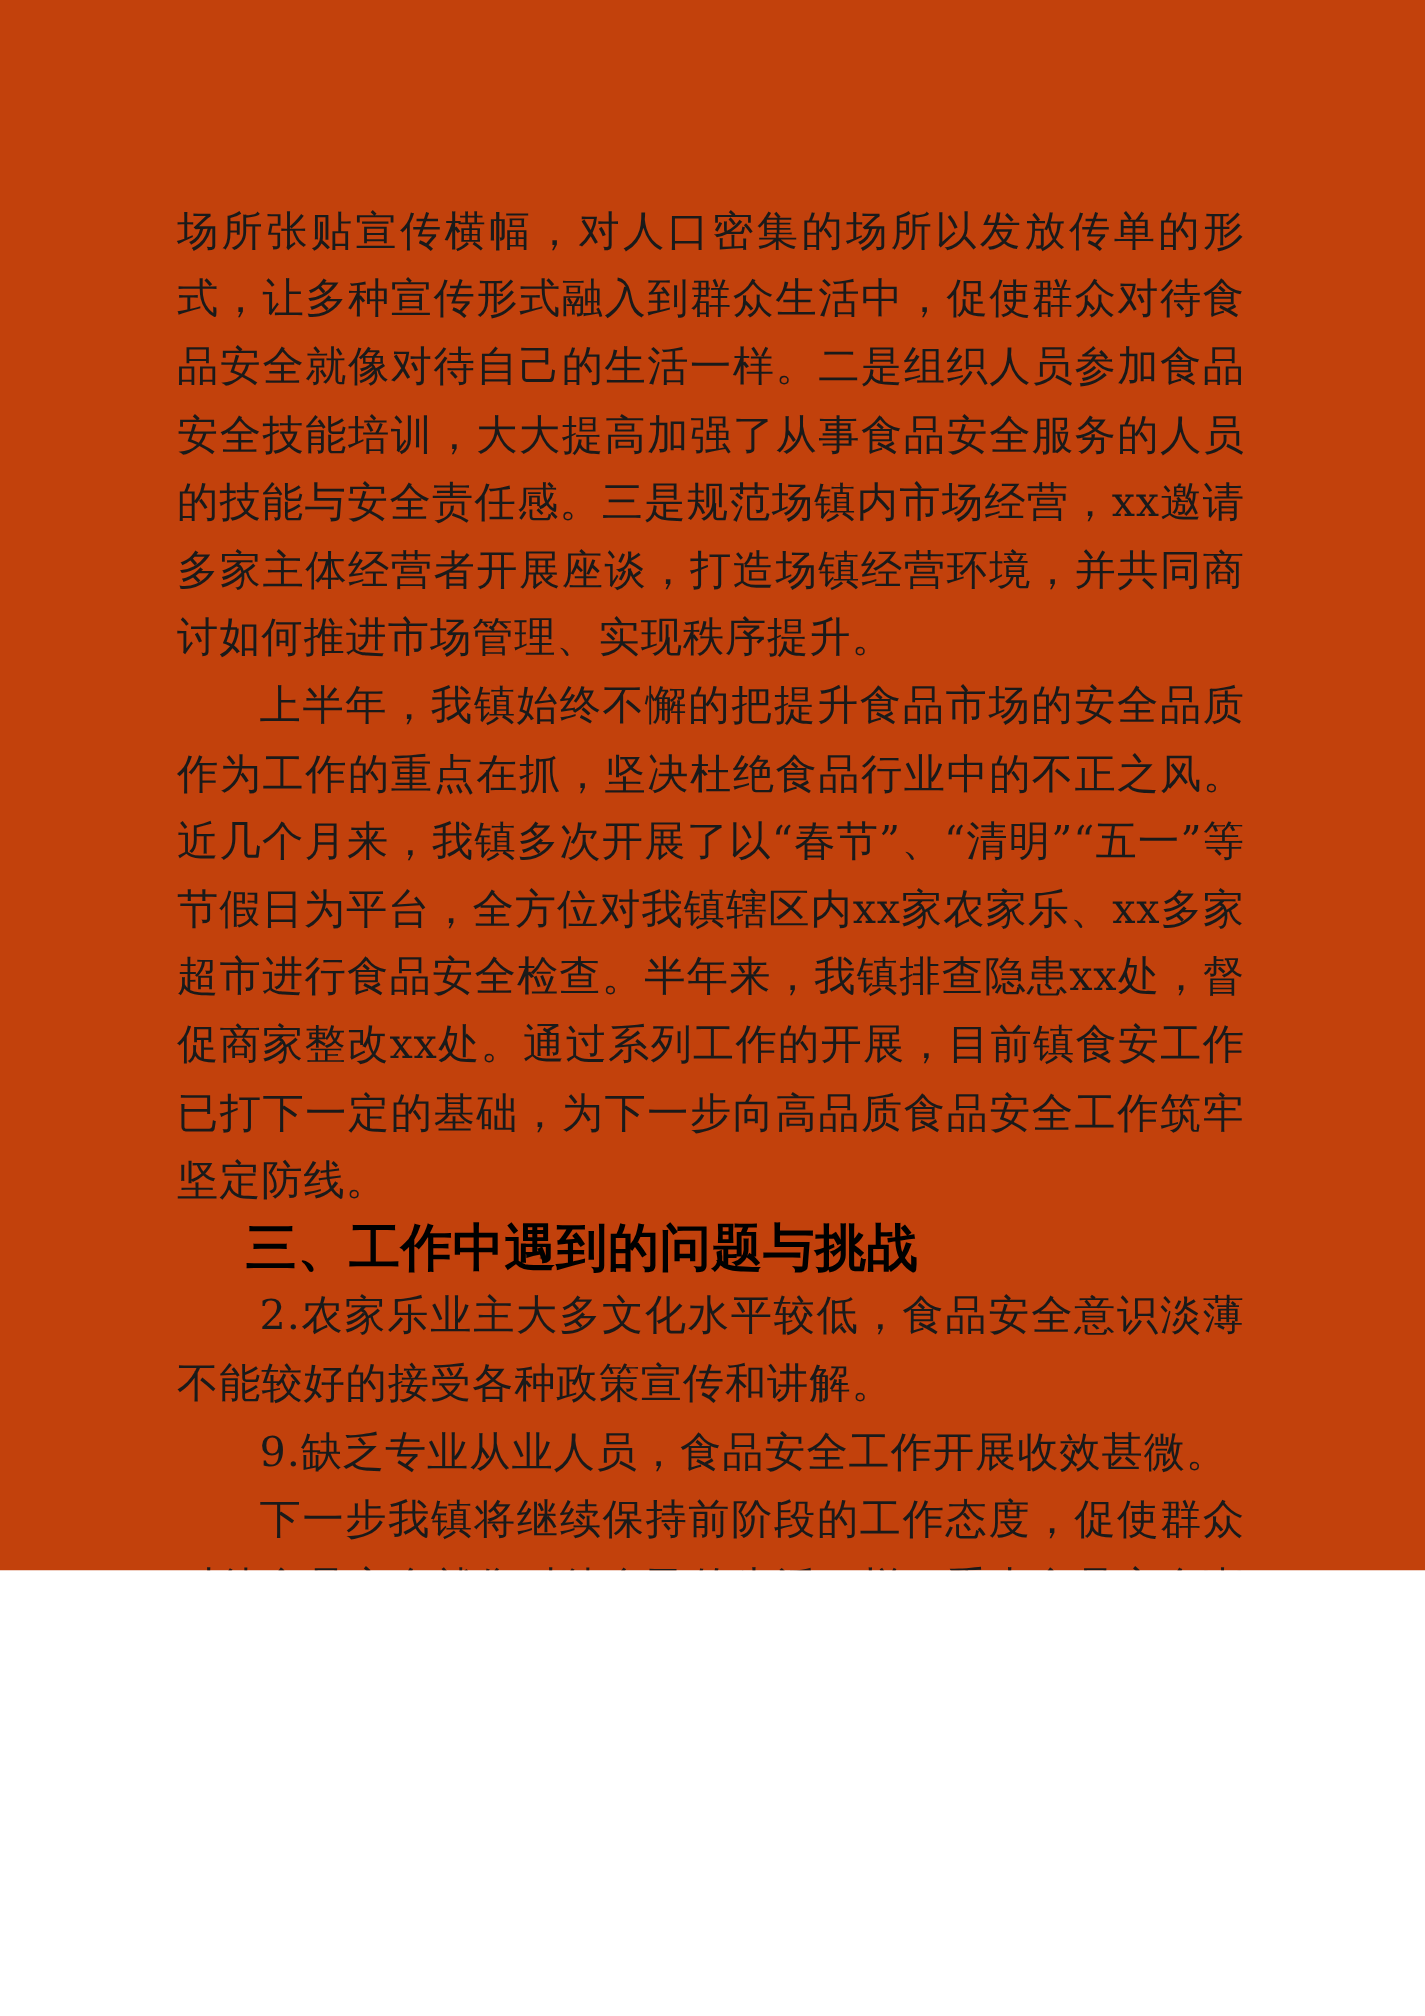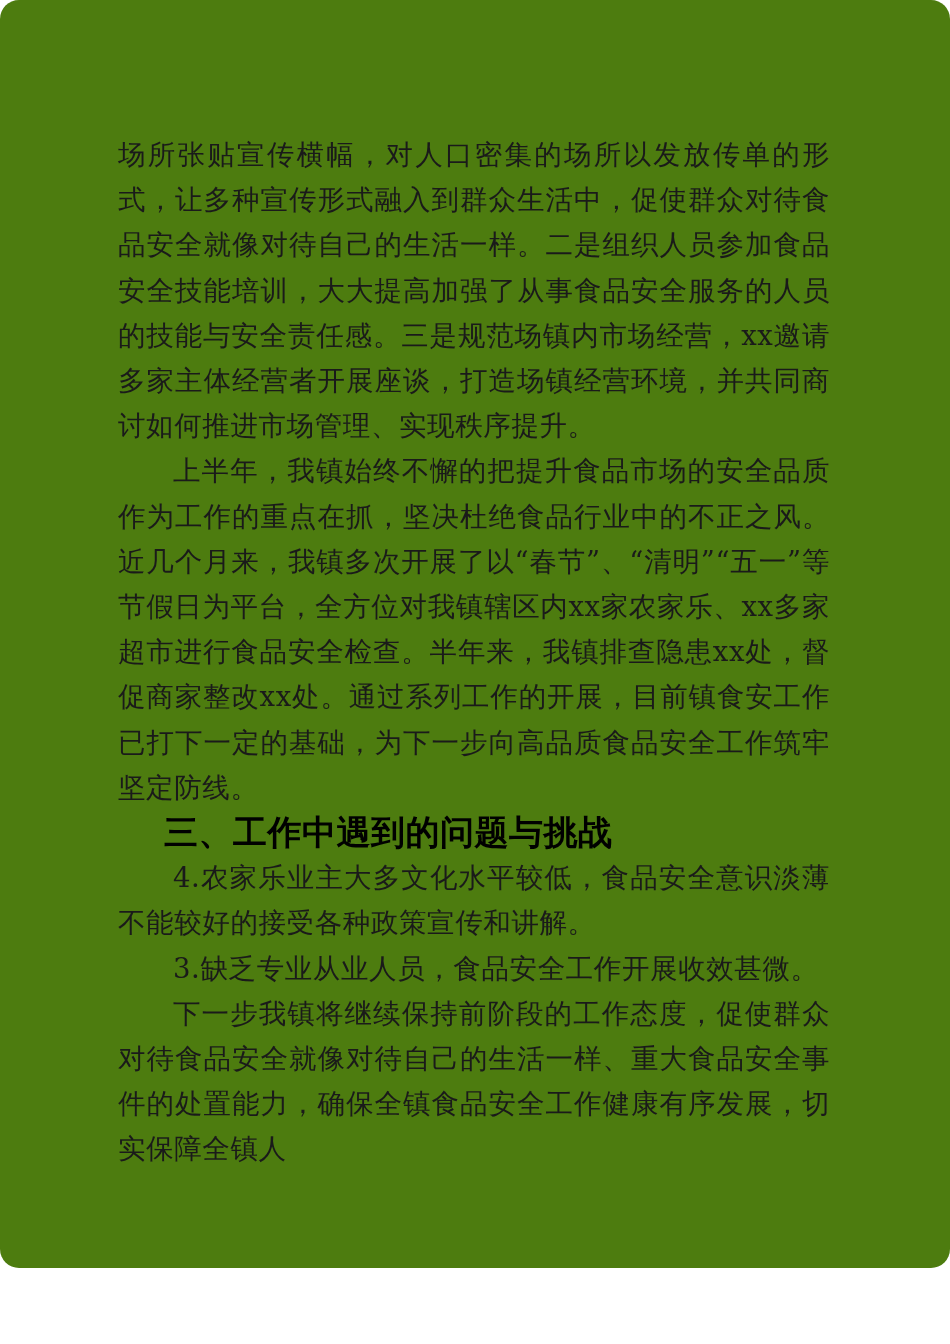--- a/index.html
+++ b/index.html
@@ -3,25 +3,24 @@
 <meta charset="utf-8">
 <style>
   html, body {
     margin: 0;
     padding: 0;
     background: #ffffff;
   }
   .page {
     position: relative;
     width: 950px;
-    height: 1268px;
-    background: #4d7c0f;
+    height: 1047px;
+    background: #c2410c;
     overflow: hidden;
     box-sizing: border-box;
-    border-radius: 19px;
   }
   .content {
     position: absolute;
     left: 118px;
     top: 132px;
     width: 712px;
   }
   .para {
     font-family: "DejaVu Serif", "Liberation Serif", serif;
     font-size: 27.5px;
@@ -59,23 +58,23 @@
 
 <div class="page">
   <div class="content">
 
     <p class="para cont">场所张贴宣传横幅，对人口密集的场所以发放传单的形式，让多种宣传形式融入到群众生活中，促使群众对待食品安全就像对待自己的生活一样。二是组织人员参加食品安全技能培训，大大提高加强了从事食品安全服务的人员的技能与安全责任感。三是规范场镇内市场经营，xx邀请多家主体经营者开展座谈，打造场镇经营环境，并共同商讨如何推进市场管理、实现秩序提升。</p>
 
     <p class="para indent">上半年，我镇始终不懈的把提升食品市场的安全品质作为工作的重点在抓，坚决杜绝食品行业中的不正之风。近几个月来，我镇多次开展了以“春节”、“清明”“五一”等节假日为平台，全方位对我镇辖区内xx家农家乐、xx多家超市进行食品安全检查。半年来，我镇排查隐患xx处，督促商家整改xx处。通过系列工作的开展，目前镇食安工作已打下一定的基础，为下一步向高品质食品安全工作筑牢坚定防线。</p>
 
     <p class="heading">三、工作中遇到的问题与挑战</p>
 
-    <p class="para indent">4.农家乐业主大多文化水平较低，食品安全意识淡薄不能较好的接受各种政策宣传和讲解。</p>
+    <p class="para indent">2.农家乐业主大多文化水平较低，食品安全意识淡薄不能较好的接受各种政策宣传和讲解。</p>
 
-    <p class="para indent">3.缺乏专业从业人员，食品安全工作开展收效甚微。</p>
+    <p class="para indent">9.缺乏专业从业人员，食品安全工作开展收效甚微。</p>
 
 
     <p class="para indent">下一步我镇将继续保持前阶段的工作态度，促使群众对待食品安全就像对待自己的生活一样、重大食品安全事件的处置能力，确保全镇食品安全工作健康有序发展，切实保障全镇人</p>
 
     <div class="spacer-tail"></div>
 
   </div>
 </div>
 
 </body></html>

